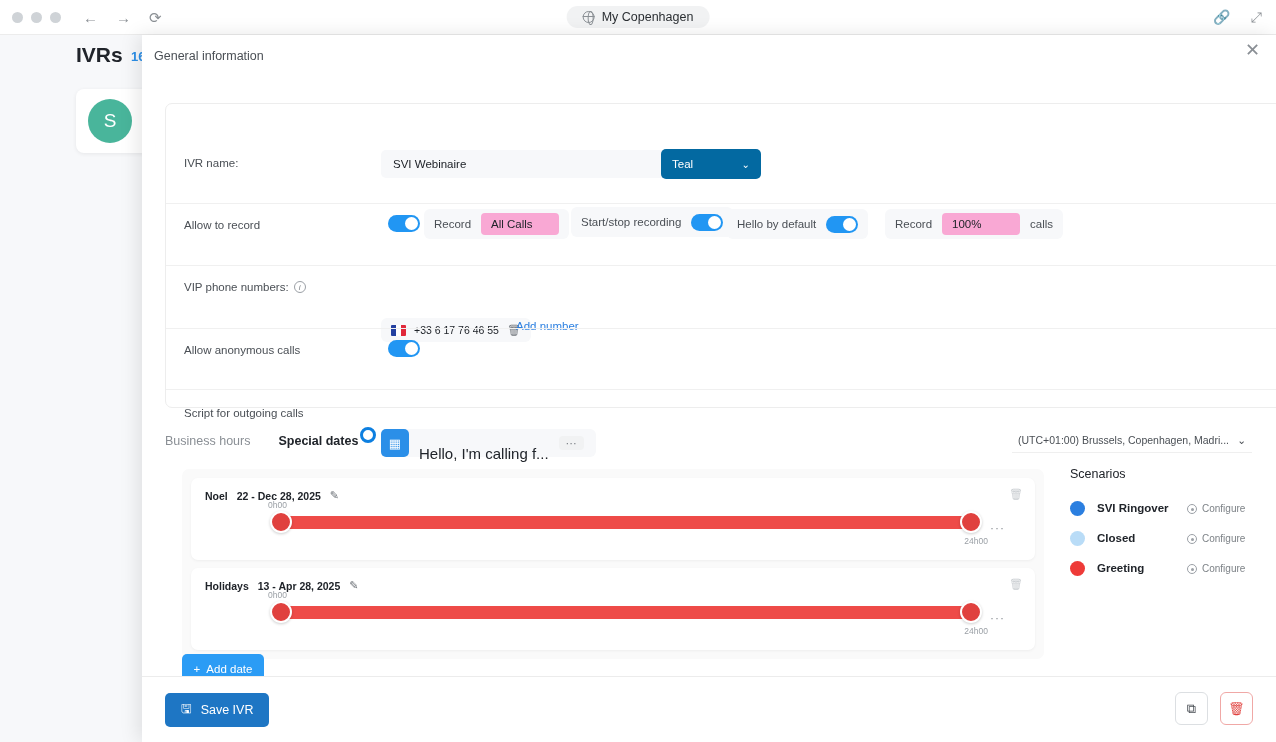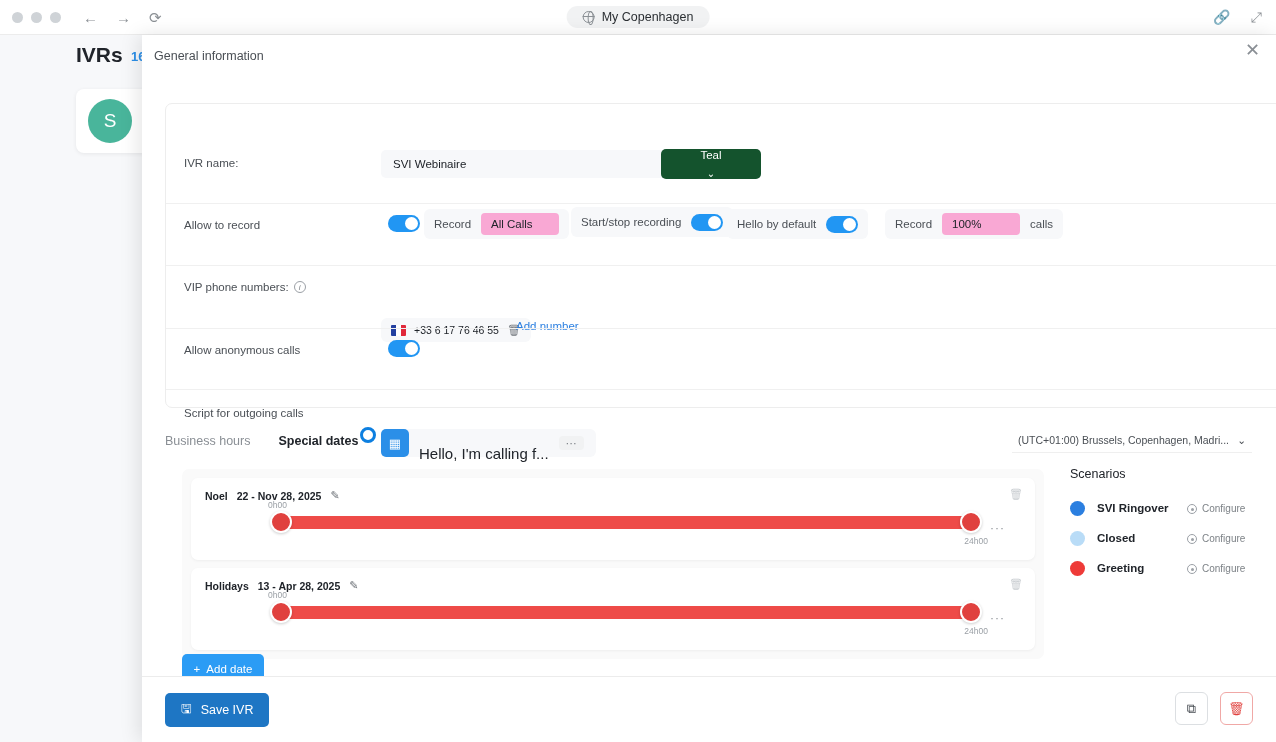--- a/index.html
+++ b/index.html
@@ -101,23 +101,23 @@
   }
 
   .ivr-input {
     position: absolute; left: 215px; top: 46px;
     width: 290px; height: 28px; background: #f7f8fa;
     border-radius: 5px 0 0 5px; display: flex; align-items: center;
     padding-left: 12px; font-size: 11.5px; color: #20242a;
   }
   .teal-select {
     position: absolute; left: 495px; top: 45px;
-    width: 100px; height: 30px; background: #14532d; border-radius: 5px;
+    width: 100px; height: 30px; background: #0369a1; border-radius: 5px;
     display: flex; align-items: center; justify-content: space-between;
-    padding: 0 11px; color: #fff; font-size: 11.5px; cursor: pointer; flex-direction: column;
+    padding: 0 11px; color: #fff; font-size: 11.5px; cursor: pointer;
   }
   .chev { font-size: 10px; }
 
   .pill-group {
     position: absolute; display: flex; align-items: center;
     background: #f7f8fa; border-radius: 6px; height: 30px; padding: 0 10px; gap: 10px;
   }
   .pill-label { font-size: 11.5px; color: #4a4f55; white-space: nowrap; }
   .pill-value {
     background: #f9a8d4; border-radius: 4px; height: 22px;
@@ -404,21 +404,21 @@
     <div class="tz-select">
       <span>(UTC+01:00) Brussels, Copenhagen, Madri...</span>
       <span>⌄</span>
     </div>
 
     <div class="dates-panel">
 
       <div class="date-card">
         <div class="date-head">
           <span class="date-name">Noel</span>
-          <span class="date-range">22 - Nov 28, 2025</span>
+          <span class="date-range">22 - Dec 28, 2025</span>
           <span class="pencil">✎</span>
         </div>
         <span class="card-trash">🗑</span>
         <div class="slider-wrap">
           <span class="tick tick-start">0h00</span>
           <div class="slider-track">
             <span class="s-handle s-left"></span>
             <span class="s-handle s-right"></span>
           </div>
           <span class="tick tick-end">24h00</span>

